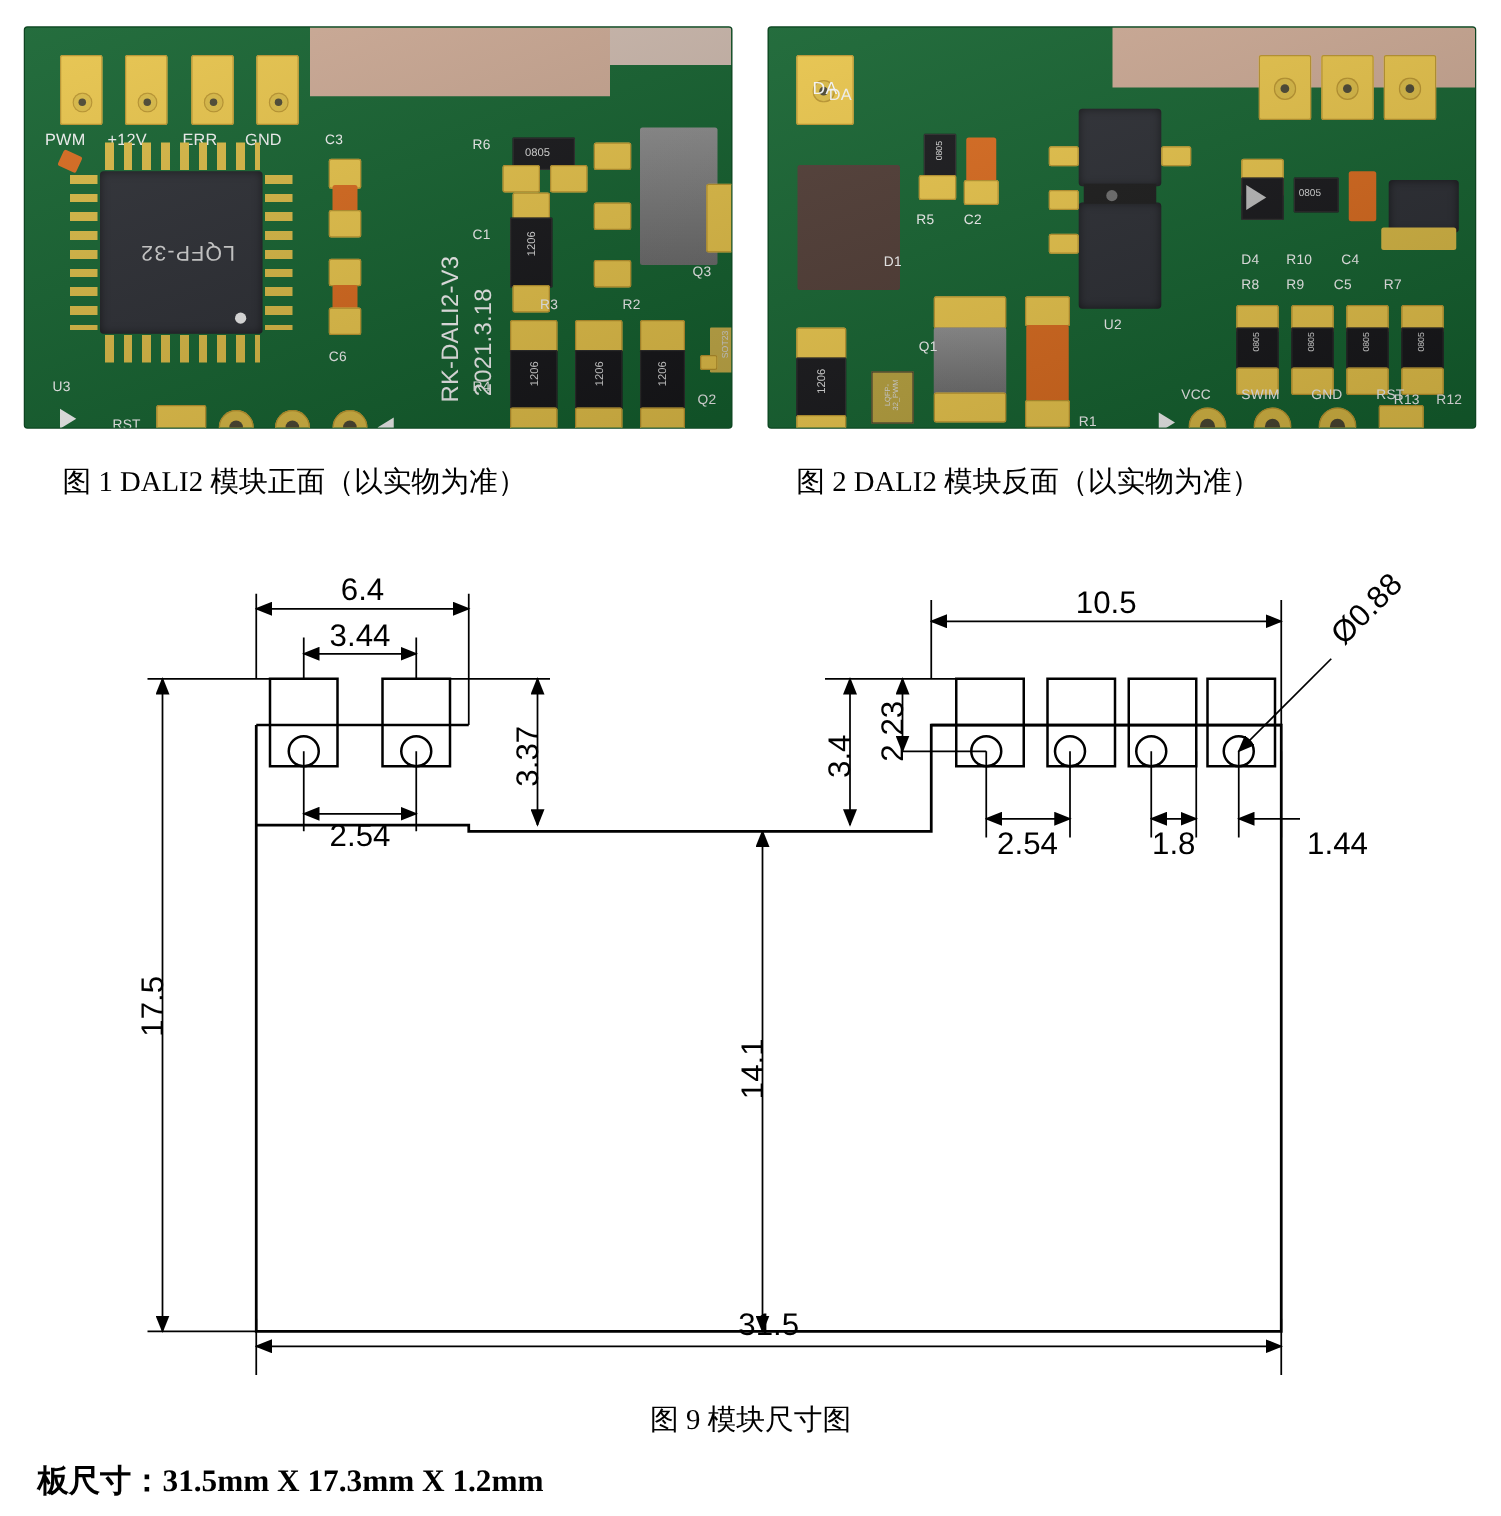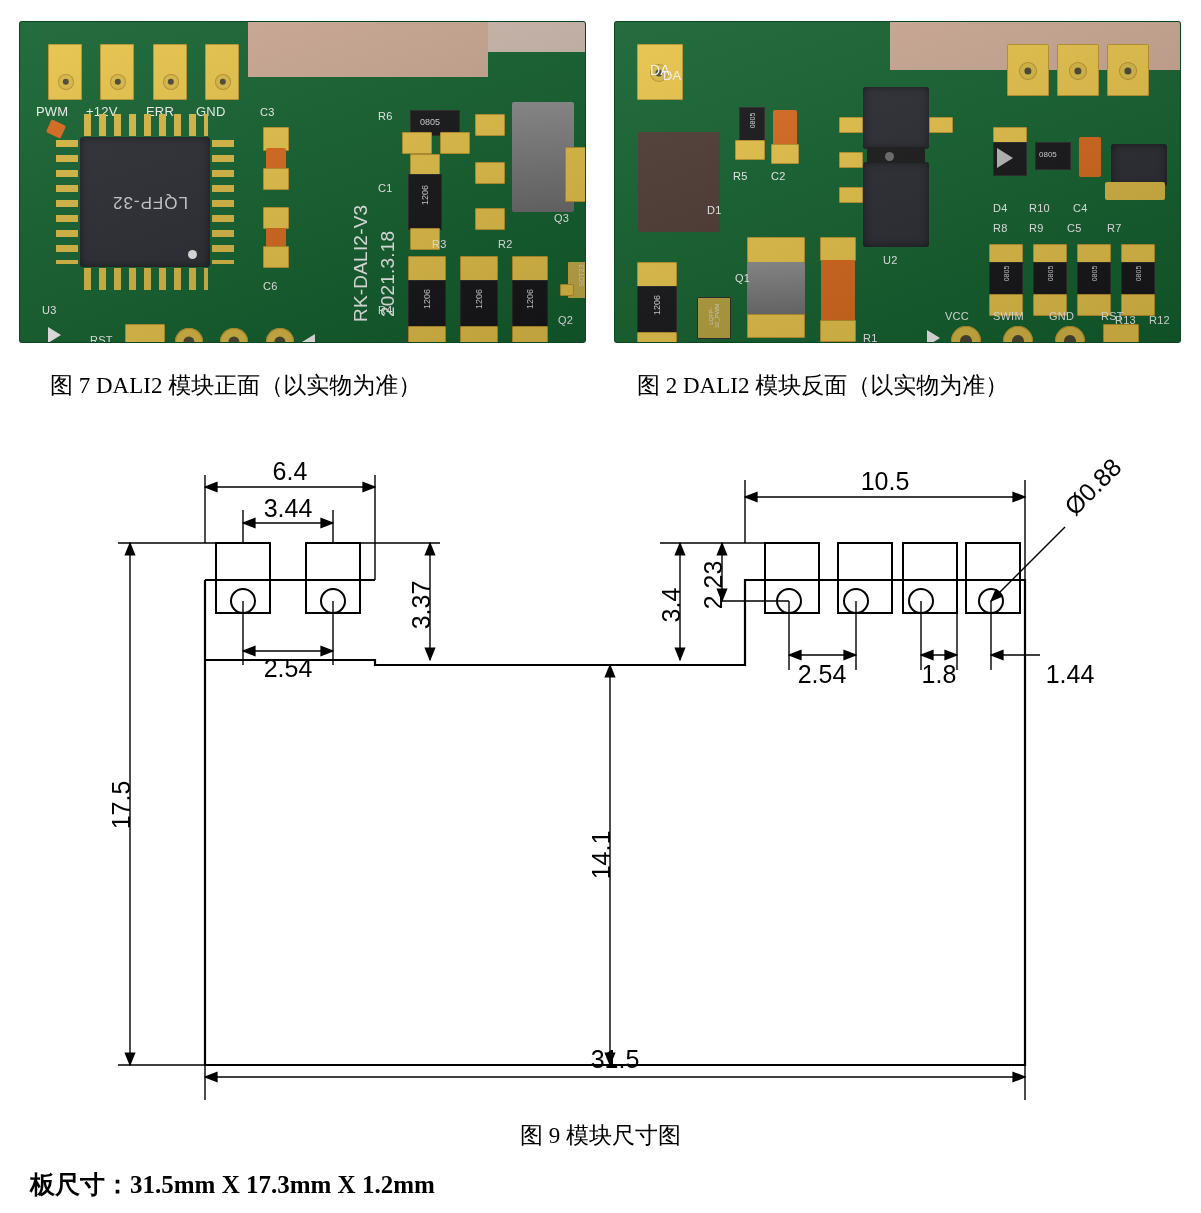--- a/index.html
+++ b/index.html
@@ -383,21 +383,21 @@
       <div class="silk small" style="left:434px; top:288px;">GND</div>
       <div class="silk small" style="left:486px; top:288px;">RST</div>
 
       <div class="pad" style="left:-9999px; top:0;"></div>
     </div>
   </div>
 </div>
 
 <div class="silk" style="position:absolute; left:650px; top:62px; color:#f2f2f2; font-size:14px;">DA</div>
 
-<div class="caption cap1">图 7 DALI2 模块正面（以实物为准）</div>
+<div class="caption cap1">图 1 DALI2 模块正面（以实物为准）</div>
 <div class="caption cap2">图 2 DALI2 模块反面（以实物为准）</div>
 
 <div class="drawing">
 <svg width="1201" height="650" viewBox="0 0 1201 650" xmlns="http://www.w3.org/2000/svg">
   <defs>
     <marker id="ah" markerWidth="10" markerHeight="8" refX="9" refY="4" orient="auto">
       <path d="M0,0 L10,4 L0,8 z" fill="#000"></path>
     </marker>
     <marker id="ah2" markerWidth="10" markerHeight="8" refX="1" refY="4" orient="auto">
       <path d="M10,0 L0,4 L10,8 z" fill="#000"></path>

